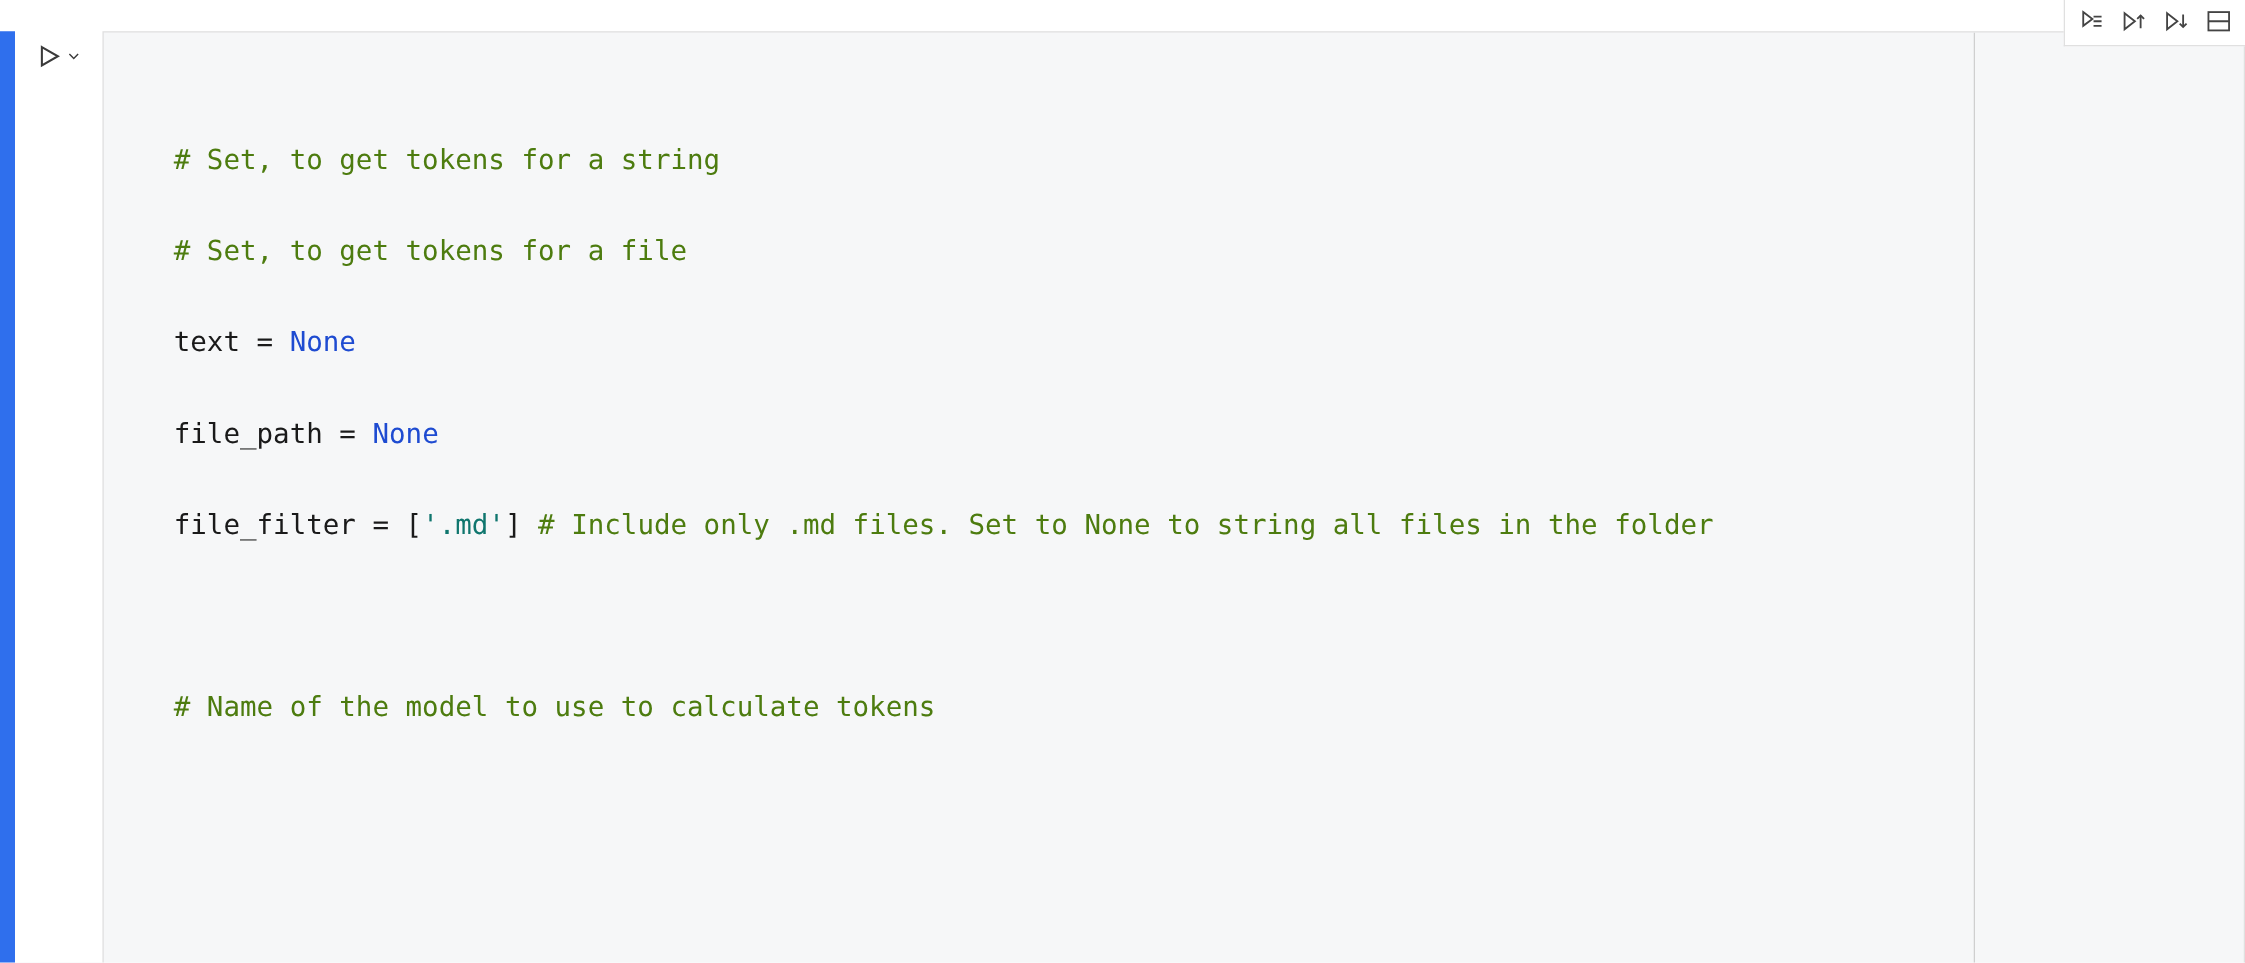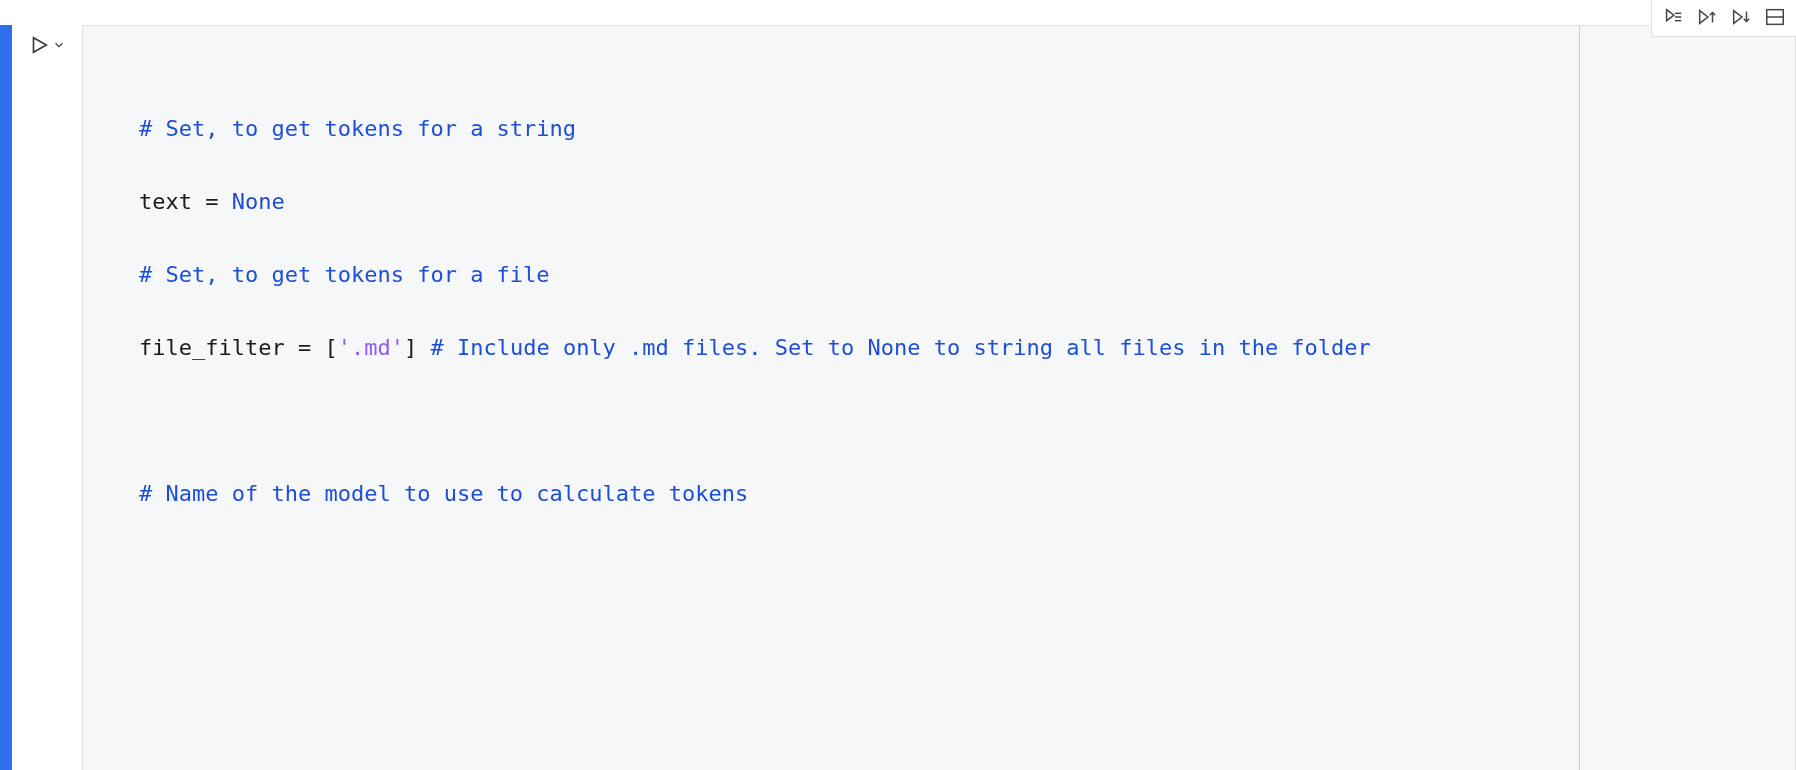--- a/index.html
+++ b/index.html
@@ -68,24 +68,24 @@
     font-family: "SF Mono", Menlo, Consolas, monospace;
     font-size: 22px;
     line-height: 36.5px;
     padding: 12px 20px 8px 56px;
     color: #1a1a1a;
     white-space: pre;
     position: relative;
     min-height: 690px;
     overflow: hidden;
   }
-  .tok-comment { color: #1d4ed8; }
+  .tok-comment { color: #4d7c0f; }
   .tok-op { color: #1a1a1a; }
   .tok-const { color: #1e4bd1; }
-  .tok-str { color: #8b5cf6; text-align: center; }
+  .tok-str { color: #0f766e; text-align: center; }
   .code-line { display: block; }
   .blank-line { height: 36.5px; display: block; }
   .ruler {
     position: absolute;
     top: 0;
     bottom: 0;
     left: 1496px;
     width: 1px;
     background: #cfcfcf;
   }
@@ -134,22 +134,23 @@
       <svg width="14" height="14" viewBox="0 0 24 24" stroke-width="2">
           <path d="M6 9l6 6 6-6" fill="none"></path>
         </svg>
     </div>
 
   </div>
 
   <div class="code-area">
     <div class="ruler"></div>
 <span class="code-line"><span class="tok-comment"># Set, to get tokens for a string</span></span>
+<span class="code-line"><span class="tok-comment"># Set, to get tokens for a file</span></span>
 <span class="code-line"><span>text</span><span class="tok-op"> = </span><span class="tok-const">None</span></span>
-<span class="code-line"><span class="tok-comment"># Set, to get tokens for a file</span></span>
+<span class="code-line"><span>file_path</span><span class="tok-op"> = </span><span class="tok-const">None</span></span>
 <span class="code-line"><span>file_filter</span><span class="tok-op"> = </span><span>[</span><span class="tok-str">'.md'</span><span>]</span><span class="tok-comment"> # Include only .md files. Set to None to string all files in the folder</span></span>
 <span class="blank-line"></span>
 <span class="code-line"><span class="tok-comment"># Name of the model to use to calculate tokens</span></span>
 <span class="code-line"></span>
 
 
 
 
 
 

